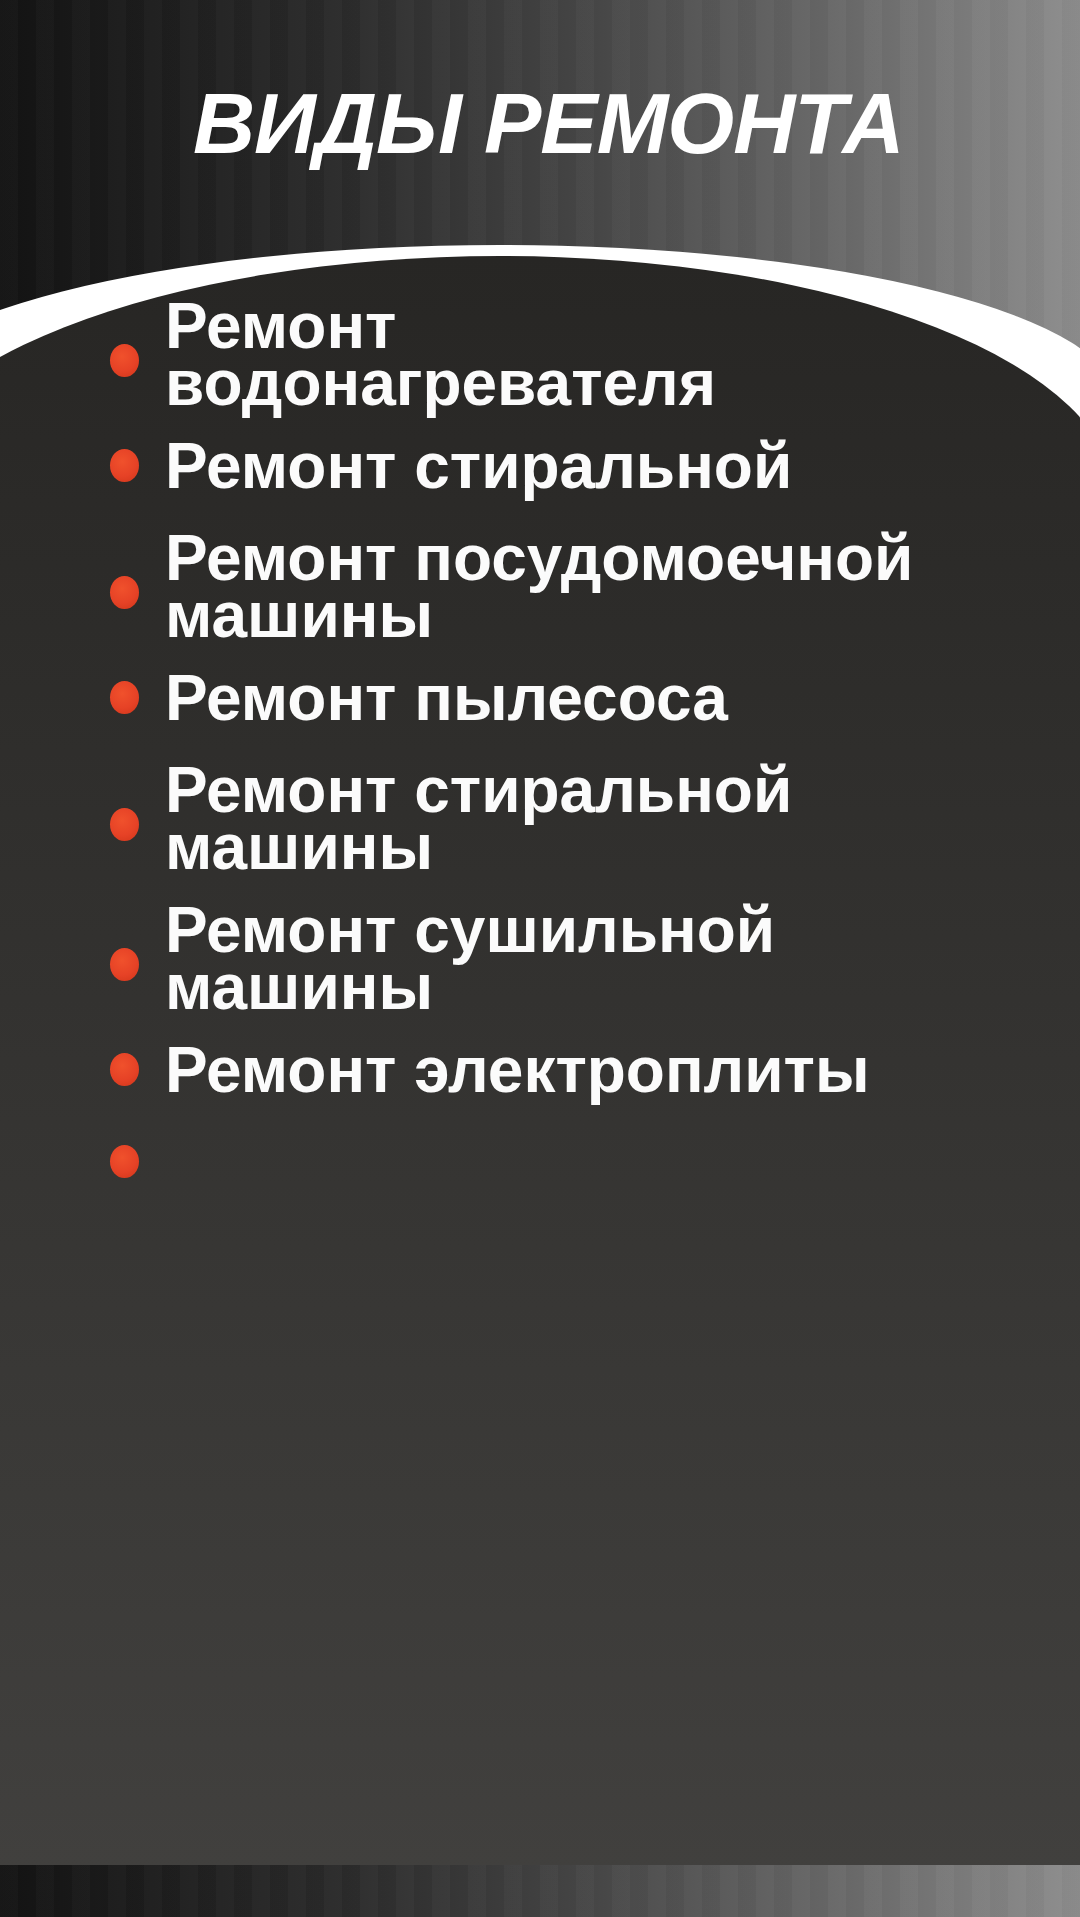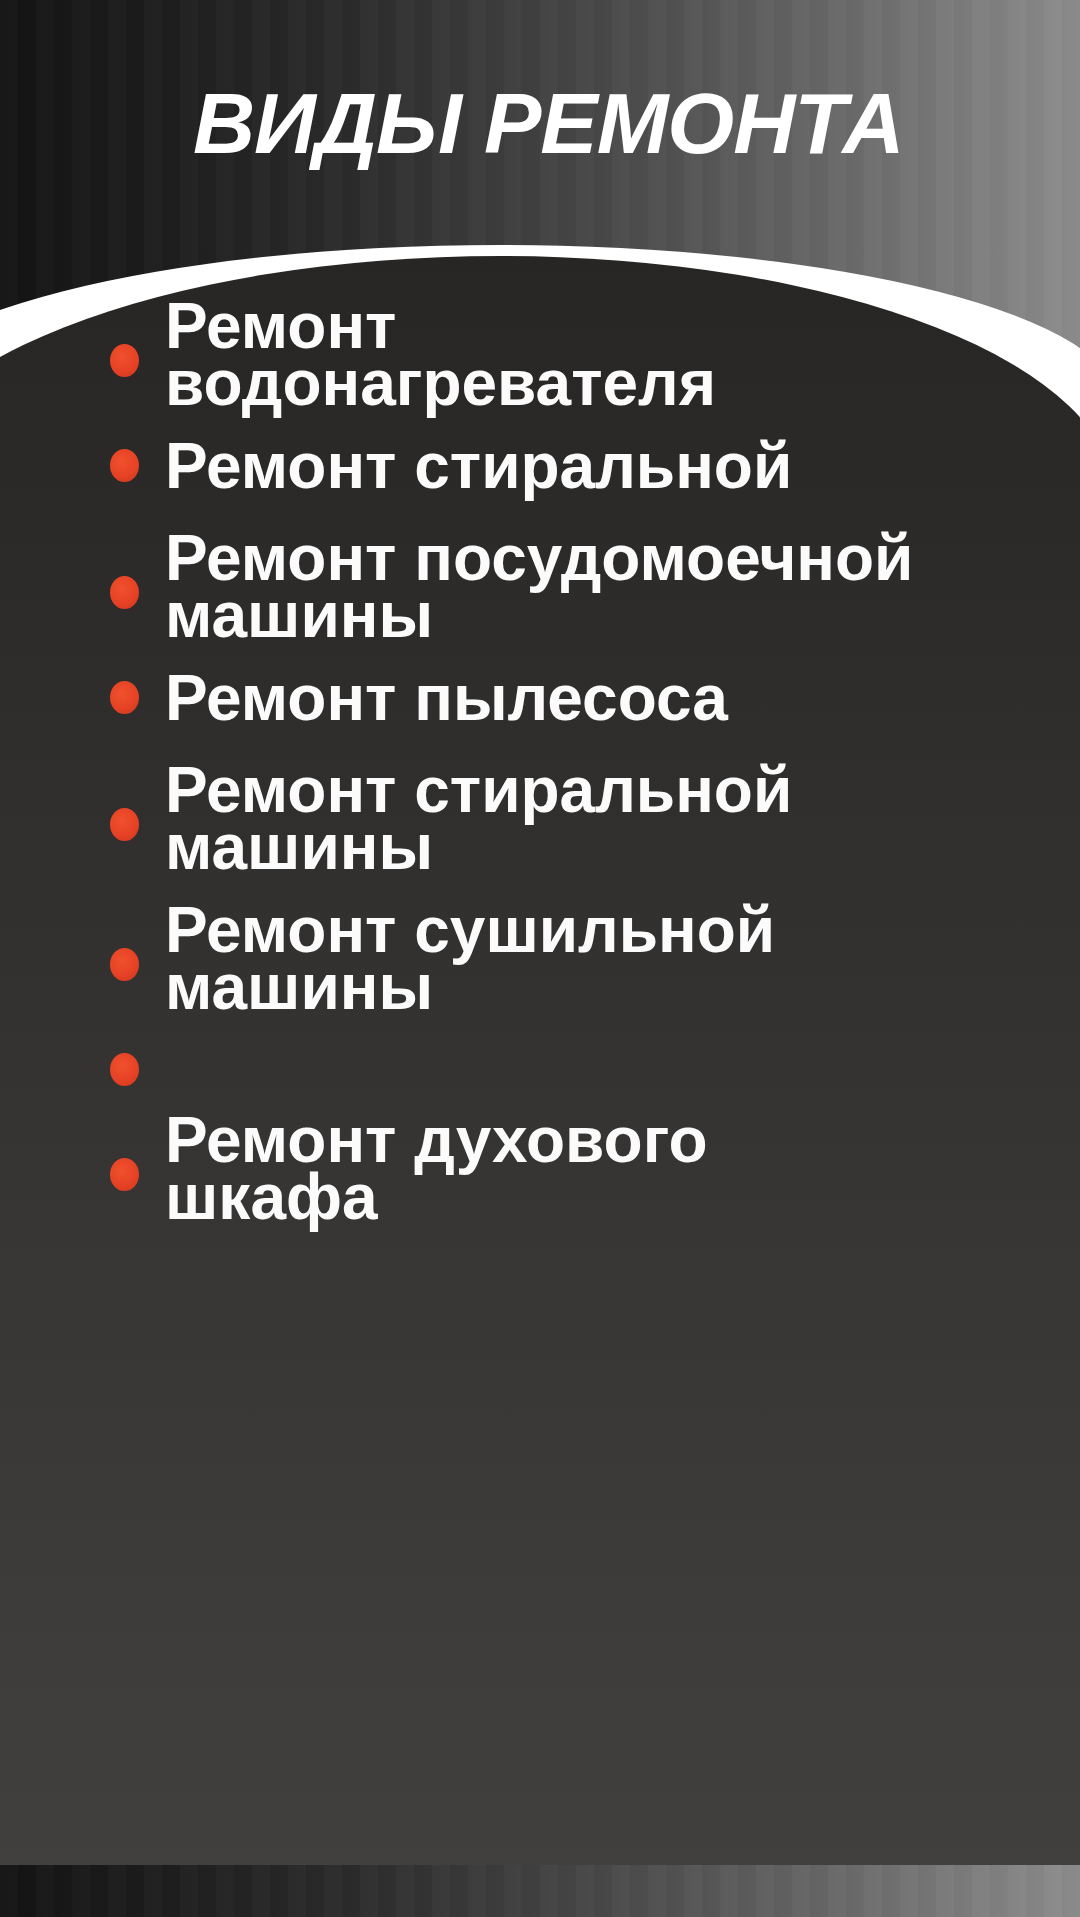--- a/index.html
+++ b/index.html
@@ -133,23 +133,22 @@
       <li class="two-line">
         <span class="bullet"></span>
         <span class="item-text">Ремонт стиральной
 машины</span>
       </li>
       <li class="two-line">
         <span class="bullet"></span>
         <span class="item-text">Ремонт сушильной
 машины</span>
       </li>
-      <li class="two-line">
+      <li>
         <span class="bullet"></span>
+        <span class="item-text">Ремонт электроплиты</span>
       </li>
       <li class="two-line">
         <span class="bullet"></span>
-        <span class="item-text">Ремонт духового
-шкафа</span>
       </li>
     </ul>
 
 </div>
 
 </body></html>

